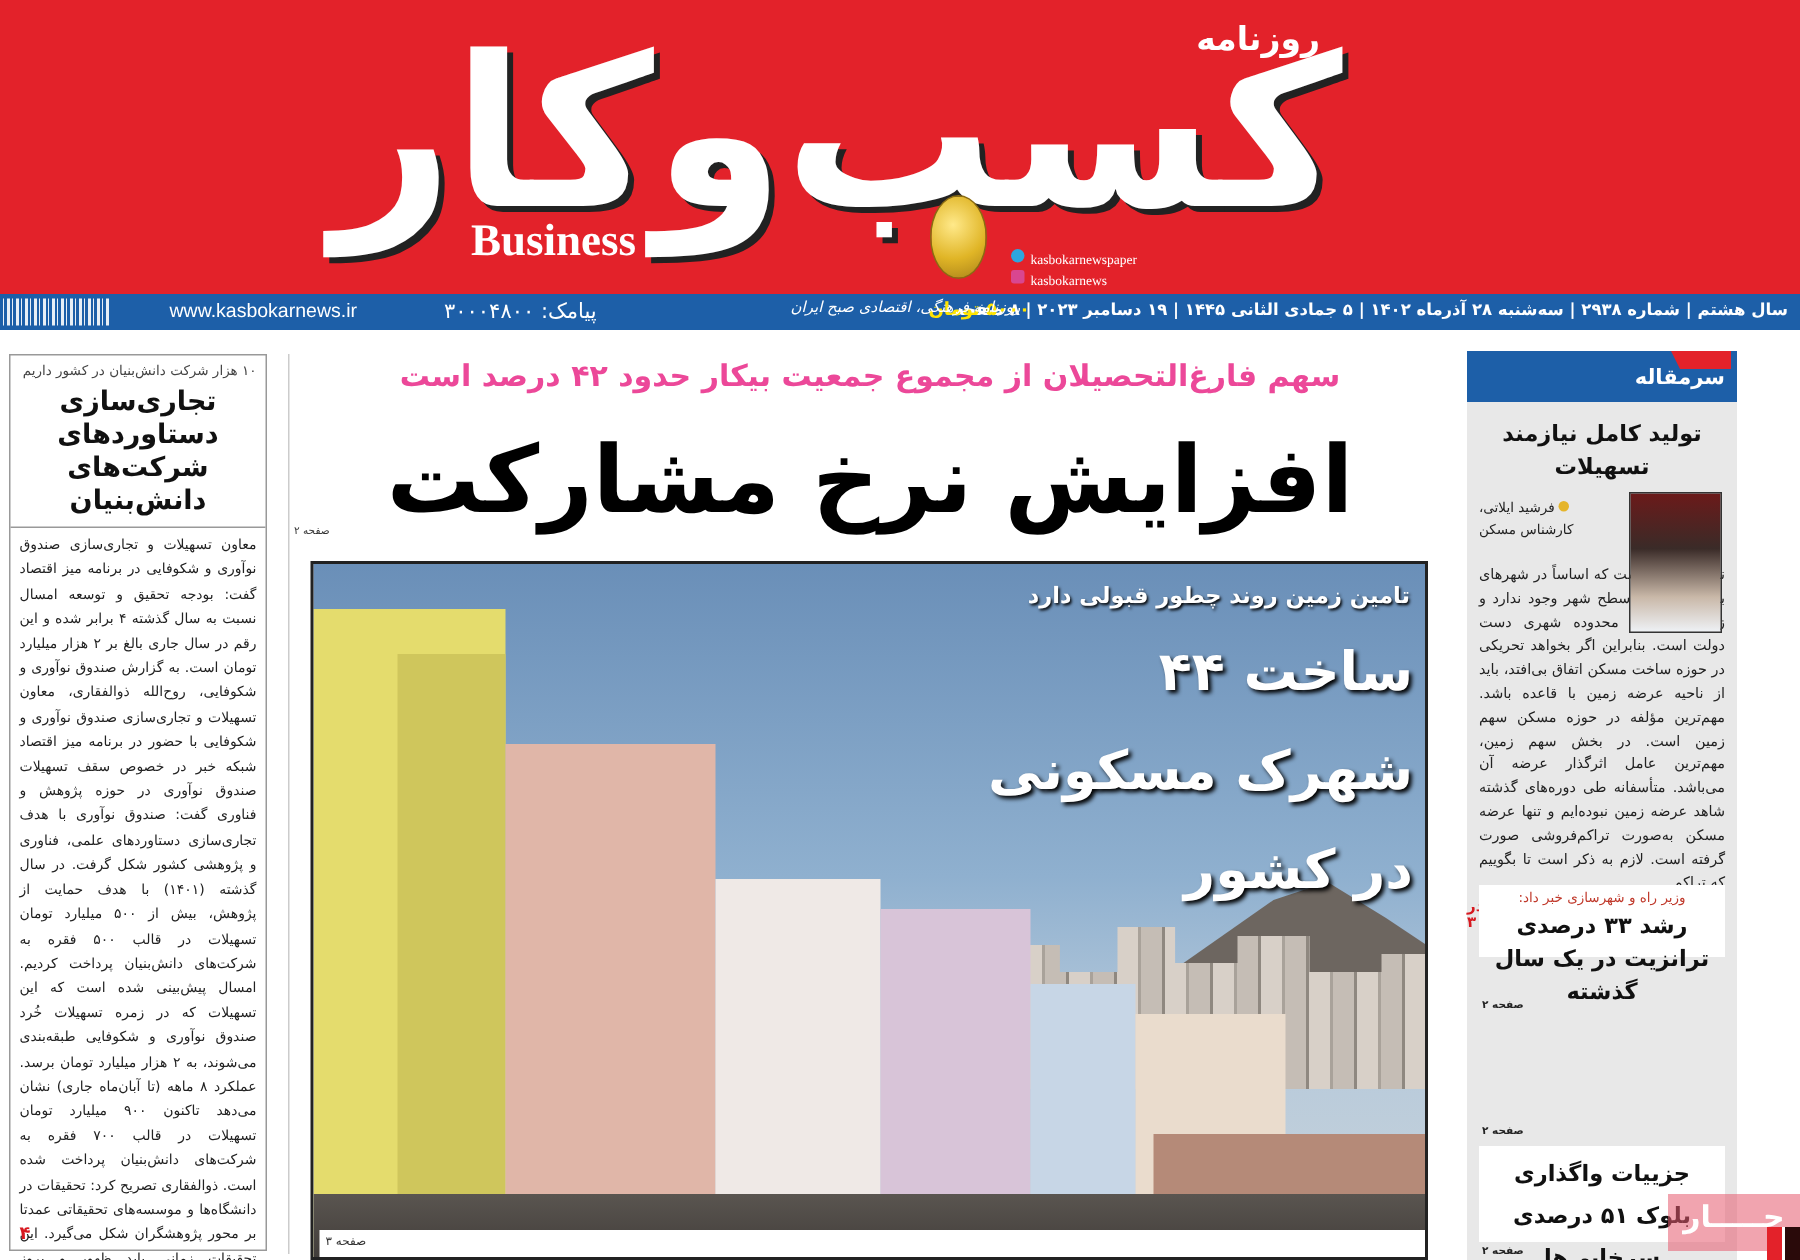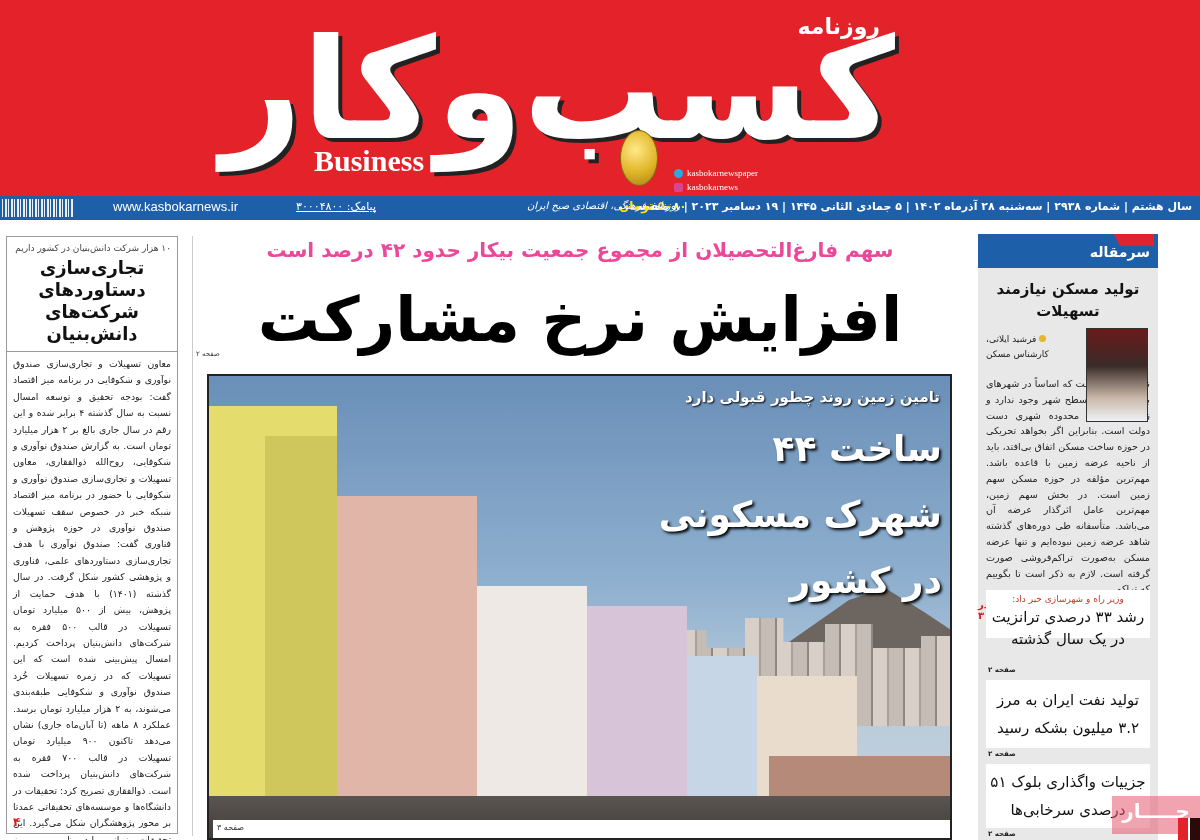--- a/index.html
+++ b/index.html
@@ -6,31 +6,31 @@
   html, body { width: 1200px; height: 840px; overflow: hidden; background: #fff; }
   body { font-family: "DejaVu Sans", sans-serif; position: relative; color: #111; }
 
   
   .masthead { position: absolute; left: 0; top: 0; width: 1200px; height: 196px; background: #e3222a; overflow: hidden; }
   .mast-kicker { position: absolute; top: 14px; left: 770px; width: 110px; color: #fff; font-weight: bold; font-size: 22px; direction: rtl; text-align: right; }
   .mast-title { position: absolute; top: 20px; left: 255px; width: 640px; color: #fff; font-weight: bold; font-size: 140px; line-height: 140px; direction: rtl; text-align: center; letter-spacing: -4px; text-shadow: 4px 4px 0 #222; font-family: "DejaVu Sans", sans-serif; }
   .mast-english { position: absolute; top: 144px; left: 314px; color: #fff; font-family: "Liberation Serif", serif; font-weight: bold; font-size: 30px; }
   .mast-coin { position: absolute; top: 130px; left: 620px; width: 38px; height: 56px; border-radius: 50%; background: radial-gradient(circle at 40% 35%, #ffe98a, #e0b526 55%, #a8801a); border: 1px solid #8a6b12; }
   .mast-social { position: absolute; top: 166px; left: 674px; color: #fff; font-family: "Liberation Serif", serif; font-size: 9px; line-height: 14px; }
-  .mast-social .row { display: flex; align-items: center; gap: 4px; }
+  .mast-social .row { display: flex; align-items: flex-start; gap: 4px; }
   .soc-ico { width: 9px; height: 9px; border-radius: 50%; display: inline-block; }
   .soc-tg { background: #2ea6de; }
   .soc-ig { background: #d9468f; border-radius: 2px; }
 
   
   .infobar { position: absolute; left: 0; top: 196px; width: 1200px; height: 24px; background: #1d5fa8; color: #fff; font-size: 11px; display: flex; align-items: center; direction: rtl; }
   .info-issue { position: absolute; right: 8px; top: 4px; font-weight: bold; white-space: nowrap; }
   .info-price { position: absolute; left: 619px; top: 3px; color: #ffe400; font-weight: bold; font-size: 12px; }
   .info-slogan { position: absolute; left: 527px; top: 4px; font-style: italic; font-size: 10px; }
-  .info-sms { position: absolute; left: 296px; top: 4px; font-size: 11px; text-decoration: underline; }
+  .info-sms { position: absolute; left: 296px; top: 4px; font-size: 14px; }
   .info-web { position: absolute; left: 113px; top: 3px; font-family: "Liberation Sans", sans-serif; font-weight: normal; font-size: 13px; direction: ltr; }
   .barcode { position: absolute; left: 2px; top: 3px; width: 72px; height: 18px; background: repeating-linear-gradient(90deg, #fff 0 1px, transparent 1px 3px, #fff 3px 5px, transparent 5px 6px); opacity: 0.9; }
 
   
   .leftcol { position: absolute; left: 6px; top: 236px; width: 172px; height: 598px; border: 1px solid #999; padding: 4px 6px; direction: rtl; text-align: justify; background: #fff; }
   .lc-kicker { font-size: 9px; color: #444; text-align: right; margin-top: 2px; }
   .lc-title { font-weight: bold; font-size: 18px; line-height: 22px; text-align: center; margin: 4px 0 6px; }
   .lc-sep { border-top: 1px solid #999; margin: 4px -6px 4px; }
   .lc-body { font-size: 9.3px; line-height: 16.4px; color: #222; }
   .lc-page { position: absolute; left: 6px; bottom: 4px; color: #d71920; font-weight: bold; font-size: 12px; }
@@ -65,21 +65,21 @@
   .ed-label { position: absolute; right: 8px; top: 10px; color: #fff; font-weight: bold; font-size: 14px; }
   .ed-title { text-align: center; direction: rtl; font-weight: bold; font-size: 15px; line-height: 22px; padding: 10px 6px 6px; }
   .ed-author-row { position: relative; height: 92px; direction: rtl; }
   .ed-photo { position: absolute; left: 128px; top: 0; width: 62px; height: 94px; left: auto; right: 10px; background: linear-gradient(180deg, #6b1a1a 0%, #3a2b28 40%, #c9b8a8 75%, #eef1f5 100%); border: 1px solid #333; }
   .ed-author { position: absolute; right: 80px; top: 4px; width: 92px; font-size: 9px; line-height: 15px; text-align: left; color: #222; }
   .ed-author .dot { display: inline-block; width: 7px; height: 7px; border-radius: 50%; background: #e5b52b; margin-left: 3px; }
   .ed-body { font-size: 9.6px; line-height: 15.8px; text-align: justify; direction: rtl; padding: 0 8px; color: #222; margin-top: -44px; }
   .ed-more { color: #d71920; font-weight: bold; font-size: 10px; direction: rtl; text-align: right; padding: 2px 8px 0 0; margin-right: 80px; text-align: left; }
   .news-box { position: absolute; left: 8px; width: 164px; background: #fff; direction: rtl; text-align: center; }
   .news-box .nb-kicker { color: #c0392b; font-size: 9px; padding-top: 4px; }
-  .news-box .nb-title { font-weight: normal; font-size: 17px; line-height: 26px; padding: 2px 4px 4px; }
+  .news-box .nb-title { font-weight: bold; font-size: 17px; line-height: 26px; padding: 2px 4px 4px; }
   .nb-page { position: absolute; left: 10px; font-size: 7px; font-weight: bold; color: #222; direction: rtl; }
 
   .watermark { position: absolute; left: 1112px; top: 796px; width: 88px; height: 38px; background: rgba(230, 90, 110, 0.55); color: #fff; font-weight: bold; font-size: 20px; direction: rtl; text-align: center; line-height: 30px; }
   .wm-bars { position: absolute; left: 1178px; top: 818px; width: 22px; height: 22px; background: linear-gradient(90deg, #e3222a 0 45%, #fff 45% 55%, #2a0a0a 55%); }
 
   .rule-v { position: absolute; left: 192px; top: 236px; width: 1px; height: 600px; background: #ccc; }
 </style>
 </head>
 <body>
 
@@ -137,39 +137,36 @@
   <div class="photo-kicker">تامین زمین روند چطور قبولی دارد</div>
   <div class="photo-title">ساخت ۴۴ شهرک مسکونی در کشور</div>
   <div class="page-ref-photo">صفحه ۳</div>
 </div>
 
 <div class="rightcol">
   <div class="ed-head">
     <div class="ed-flag"></div>
     <div class="ed-label">سرمقاله</div>
   </div>
-  <div class="ed-title">تولید مسکن نیازمند تسهیلات</div>
+  <div class="ed-title">تولید کامل نیازمند تسهیلات</div>
   <div class="ed-author-row">
     <div class="ed-photo"></div>
     <div class="ed-author">
       <span class="dot"></span><span>فرشید ایلاتی، کارشناس مسکن</span>
     </div>
   </div>
   <div class="ed-body" style="margin-top:-44px;padding-left:8px;padding-right:8px;text-indent:0;">نکته مهم این است که اساساً در شهرهای بزرگ زمین در سطح شهر وجود ندارد و زمین‌های خارج محدوده شهری دست دولت است. بنابراین اگر بخواهد تحریکی در حوزه ساخت مسکن اتفاق بی‌افتد، باید از ناحیه عرضه زمین با قاعده باشد. مهم‌ترین مؤلفه در حوزه مسکن سهم زمین است. در بخش سهم زمین، مهم‌ترین عامل اثرگذار عرضه آن می‌باشد. متأسفانه طی دوره‌های گذشته شاهد عرضه زمین نبوده‌ایم و تنها عرضه مسکن به‌صورت تراکم‌فروشی صورت گرفته است. لازم به ذکر است تا بگوییم که تراکم...</div>
   <div class="ed-more">متن کامل در صفحه ۳</div>
 
   <div class="news-box" style="top:356px;height:48px;">
     <div class="nb-kicker">وزیر راه و شهرسازی خبر داد:</div>
     <div class="nb-title" style="font-size:15px;line-height:22px;">رشد ۳۳ درصدی ترانزیت در یک سال گذشته</div>
   </div>
   <div class="nb-page" style="top:432px;">صفحه ۲</div>
 
-  <div class="news-box" style="top:446px;height:68px;">
-    <div class="nb-title" style="font-size:15px;line-height:28px;padding-top:6px;">تولید نفت ایران به مرز ۳.۲ میلیون بشکه رسید</div>
-  </div>
   <div class="nb-page" style="top:516px;">صفحه ۲</div>
 
   <div class="news-box" style="top:530px;height:64px;">
     <div class="nb-title" style="font-size:15px;line-height:28px;padding-top:4px;">جزییات واگذاری بلوک ۵۱ درصدی سرخابی‌ها</div>
   </div>
   <div class="nb-page" style="top:596px;">صفحه ۲</div>
 </div>
 
 <div class="watermark">جـــــار</div>
 <div class="wm-bars"></div>

